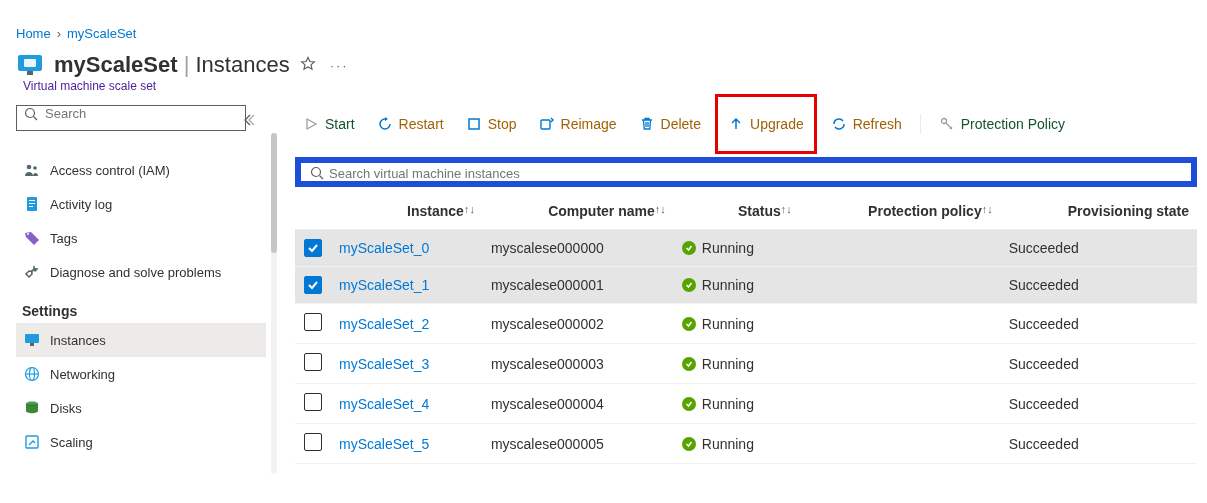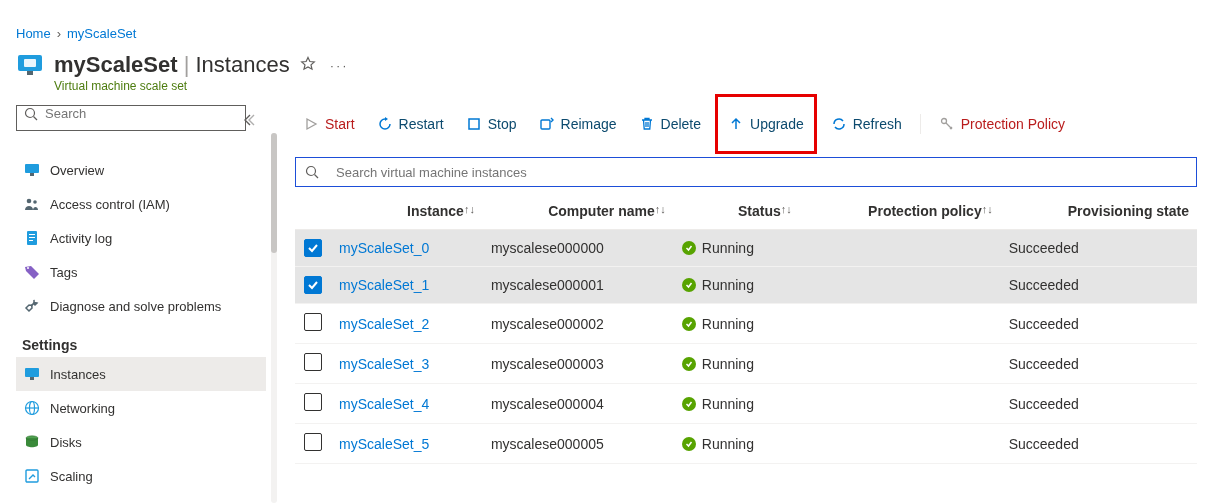--- a/index.html
+++ b/index.html
@@ -16,51 +16,51 @@
 .breadcrumb .sep { color: #605e5c; }
 .title-row { display: flex; align-items: center; gap: 10px; padding: 10px 16px 2px; }
 .resource-icon {
   width: 28px; height: 28px; display: flex; align-items: center; justify-content: center;
 }
 .title-row h1 { font-size: 22px; font-weight: 600; display: inline; }
 .title-row .bar { color: #a19f9d; font-weight: 400; }
 .title-row .page { font-weight: 400; }
 .title-actions { display: flex; align-items: center; gap: 14px; color: #605e5c; }
 .star-icon, .more-icon { cursor: pointer; }
-.subtitle { font-size: 12px; color: #4d7c0f; padding-left: 54px; margin-top: -2px; margin-bottom: 12px; }
+.subtitle { font-size: 12px; color: #4c1d95; padding-left: 23px; margin-top: -2px; margin-bottom: 12px; }
 .columns { display: flex; }
 .sidebar { width: 265px; padding: 0 10px 10px 16px; position: relative; }
 .collapse-wrap { position: absolute; right: 10px; top: 8px; color: #605e5c; cursor: pointer; }
 .sidebar-search {
   width: 230px; height: 26px; border: 1px solid #605e5c; display: flex; align-items: flex-start; padding: 0 6px; gap: 6px;
 }
 .sidebar-search input { border: none; outline: none; flex: 1; font-size: 13px; }
 .nav { margin-top: 22px; width: 250px; }
 .nav-item {
   display: flex; align-items: center; gap: 10px; height: 34px; padding: 0 8px; cursor: pointer;
 }
 .nav-item.selected { background: #edebe9; }
 .nav-section-title { font-weight: 600; font-size: 14px; margin: 14px 0 4px 6px; }
 .icon { width: 16px; height: 16px; display: inline-flex; align-items: center; justify-content: center; flex-shrink: 0; }
 .scroll-track { position: absolute; right: -12px; top: 28px; bottom: 0; width: 6px; background: #f3f2f1; border-radius: 3px; }
 .scroll-thumb { position: absolute; top: 0; width: 6px; height: 120px; background: #c8c6c4; border-radius: 3px; }
 
 .main { flex: 1; padding: 0 10px 10px 30px; }
 .toolbar { display: flex; align-items: center; gap: 6px; height: 38px; }
 .tb-btn {
-  display: flex; align-items: center; gap: 6px; padding: 4px 8px; cursor: pointer; color: #0c4a6e; font-size: 14px;
-}
-.tb-btn.disabled { color: #b91c1c; cursor: default; }
+  display: flex; align-items: center; gap: 6px; padding: 4px 8px; cursor: pointer; color: #a16207; font-size: 14px;
+}
+.tb-btn.disabled { color: #14532d; cursor: default; }
 .tb-sep { width: 1px; height: 20px; background: #edebe9; margin: 0 4px; }
 .highlight-box {
   border: 3px solid #e60000; padding: 15px 2px; display: flex; align-items: center;
 }
 
 .instance-search {
-  display: flex; align-items: center; gap: 16px; border: 1px solid #1d4ed8; height: 30px; padding: 0 8px; margin-top: 14px;
+  display: flex; align-items: flex-end; gap: 4px; border: 6px solid #1d4ed8; height: 30px; padding: 0 8px; margin-top: 14px;
 }
 .instance-search input { border: none; outline: none; flex: 1; font-size: 13px; color: #605e5c; }
 
 table { width: 100%; border-collapse: collapse; margin-top: 6px; }
 th {
   text-align: right; font-weight: 600; font-size: 14px; padding: 10px 8px; border-bottom: 1px solid #edebe9; position: relative;
 }
 td { padding: 9px 8px; border-bottom: 1px solid #f3f2f1; font-size: 14px; }
 .sort { color: #605e5c; float: right; font-size: 11px; }
 .checkcell { width: 36px; text-align: center; }
@@ -124,29 +124,20 @@
     <span class="collapse-wrap">
       <svg width="14" height="14" viewBox="0 0 14 14" fill="none" stroke="#605e5c" stroke-width="1.4">
           <path d="M9 2 4 7l5 5"></path>
           <path d="M13 2 8 7l5 5" opacity="0.5"></path>
         </svg>
     </span>
 
     <div class="nav">
       <div class="nav-item">
         <span class="icon">
-            <svg width="16" height="16" viewBox="0 0 16 16">
-              <rect x="1" y="2" width="14" height="9" rx="1" fill="#1f9cde"></rect>
-              <rect x="6" y="11" width="4" height="3" fill="#546670"></rect>
-            </svg>
-          </span>
-        <span>Overview</span>
-      </div>
-      <div class="nav-item">
-        <span class="icon">
             <svg width="16" height="16" viewBox="0 0 16 16" fill="#546670">
               <circle cx="5" cy="5" r="2.3"></circle>
               <circle cx="11" cy="6" r="1.8"></circle>
               <path d="M1 14c0-2.5 2-4 4-4s4 1.5 4 4z"></path>
               <path d="M9 14c0-2 1.3-3 2.5-3s2.5 1 2.5 3z"></path>
             </svg>
           </span>
         <span>Access control (IAM)</span>
       </div>
       <div class="nav-item">

